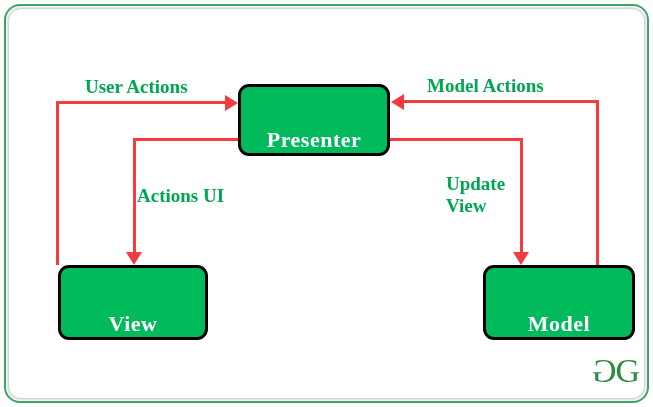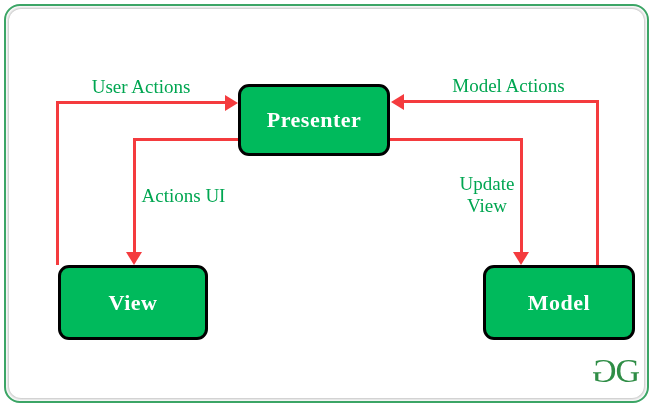--- a/index.html
+++ b/index.html
@@ -30,21 +30,21 @@
     box-shadow: 0 0 3px 1px rgba(130,130,130,0.55);
   }
   
   .node {
     position: absolute;
     background: #00ba5c;
     border: 3px solid #000000;
     border-radius: 11px;
     box-sizing: border-box;
     display: flex;
-    align-items: center;
+    align-items: flex-end;
     justify-content: center;
     color: #ffffff;
     font-weight: bold;
     font-size: 22px;
     letter-spacing: 0.5px;
   }
   .node-presenter { left: 238px; top: 84px;  width: 152px; height: 72px; }
   .node-view      { left: 22px;  top: 265px; width: 150px; height: 75px; margin-left: 36px; }
   .node-model     { left: 483px; top: 265px; width: 152px; height: 75px; }
 
@@ -74,23 +74,23 @@
   .arrow-down {
     border-left: 8px solid transparent;
     border-right: 8px solid transparent;
     border-top: 13px solid #f43b3e;
   }
 
   
   .edge-label {
     position: absolute;
     color: #00a651;
-    font-weight: normal;
+    font-weight: bold;
     font-size: 19px;
-    text-align: center;
+    text-align: left;
     line-height: 22px;
   }
   .label-user-actions  { left: 85px;  top: 76px;  width: 112px; }
   .label-model-changed { left: 427px; top: 75px;  width: 163px; }
   .label-update-ui     { left: 137px; top: 185px; width: 93px;  }
   .label-update-model  { left: 446px; top: 173px; width: 82px;  }
 
   
   .gfg-logo {
     position: absolute;

